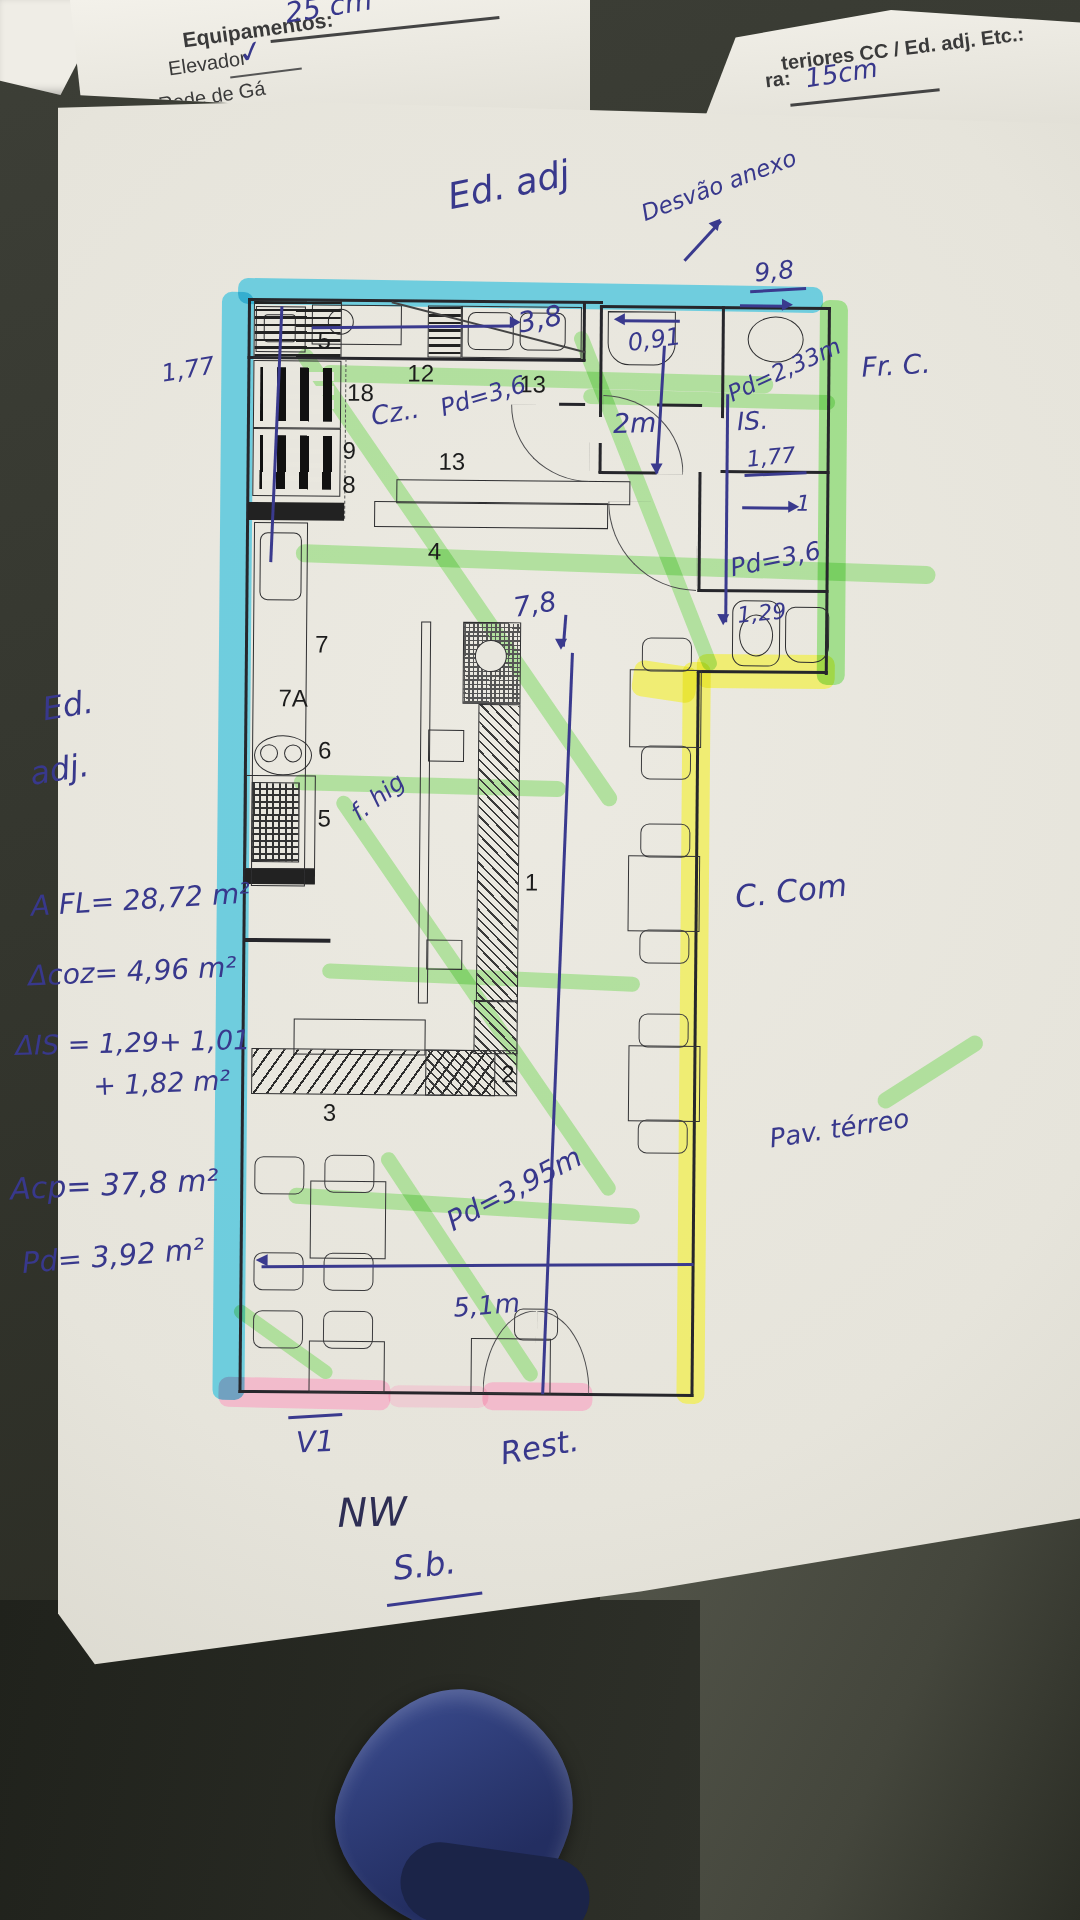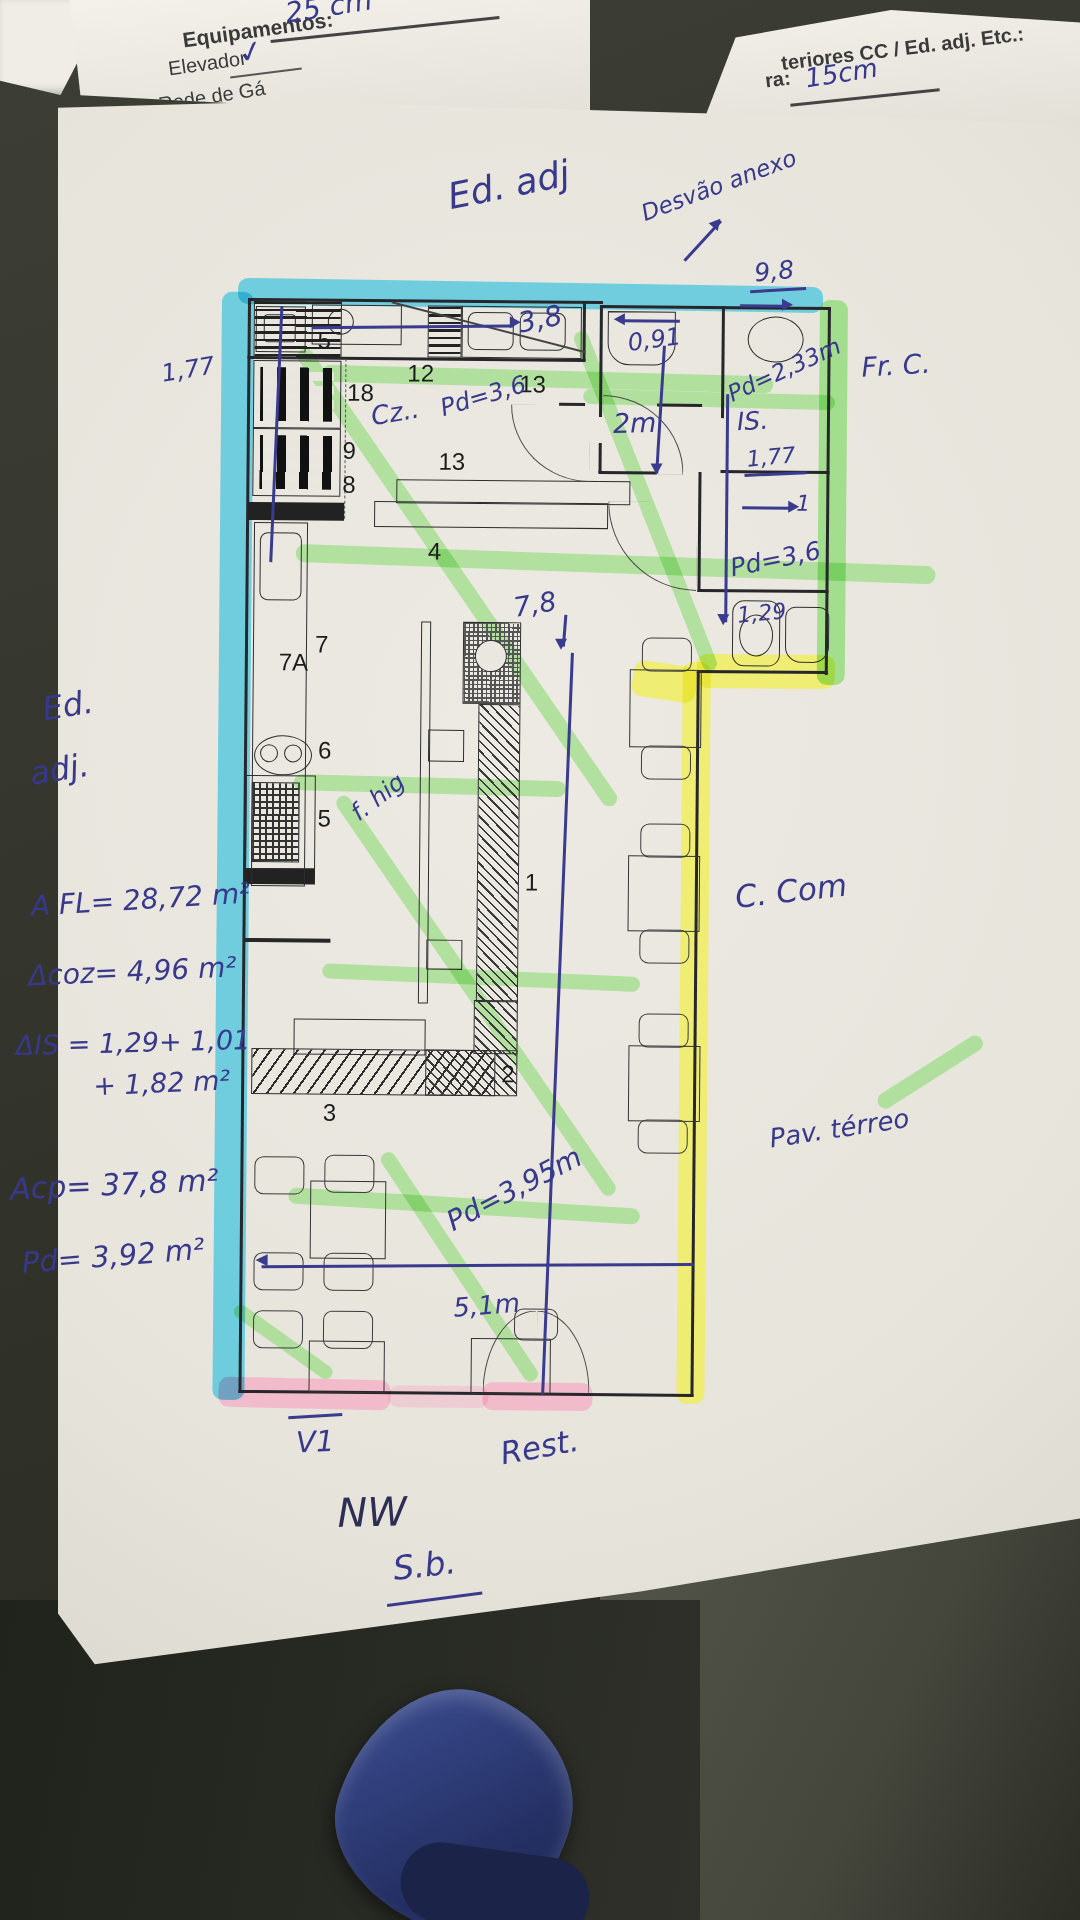--- a/index.html
+++ b/index.html
@@ -209,21 +209,21 @@
     <div class="table" style="left:480px;top:1336px;width:78px;height:54px;"></div>
 
     <div class="num" style="left:318px;top:326px;">5</div>
     <div class="num" style="left:408px;top:358px;">12</div>
     <div class="num" style="left:520px;top:368px;">13</div>
     <div class="num" style="left:348px;top:378px;">18</div>
     <div class="num" style="left:344px;top:436px;">9</div>
     <div class="num" style="left:344px;top:470px;">8</div>
     <div class="num" style="left:440px;top:446px;">13</div>
     <div class="num" style="left:318px;top:630px;">7</div>
-    <div class="num" style="left:282px;top:648px;">7A</div>
+    <div class="num" style="left:282px;top:684px;">7A</div>
     <div class="num" style="left:322px;top:736px;">6</div>
     <div class="num" style="left:322px;top:804px;">5</div>
     <div class="num" style="left:430px;top:536px;">4</div>
     <div class="num" style="left:530px;top:866px;">1</div>
     <div class="num" style="left:508px;top:1058px;">2</div>
     <div class="num" style="left:330px;top:1098px;">3</div>
 
     <div class="pen" style="left:276px;top:306px;width:2.5px;height:256px;transform:rotate(2deg);"></div>
     <div class="pen" style="left:312px;top:324px;width:202px;height:2.5px;transform:rotate(-1deg);"></div>
     <div class="ah" style="left:510px;top:314px;border-left:11px solid #3a3a8e;"></div>

